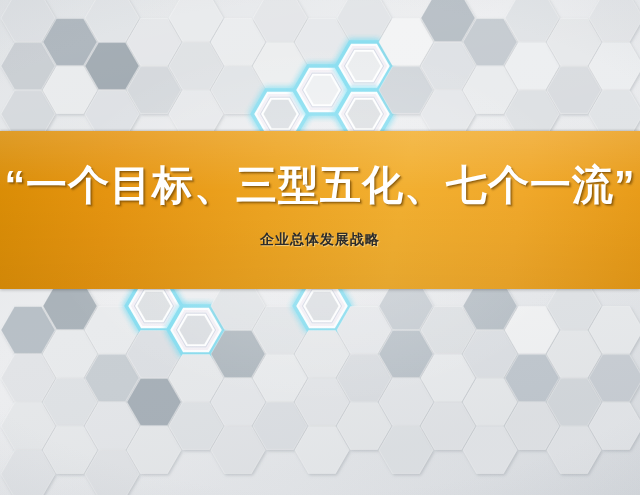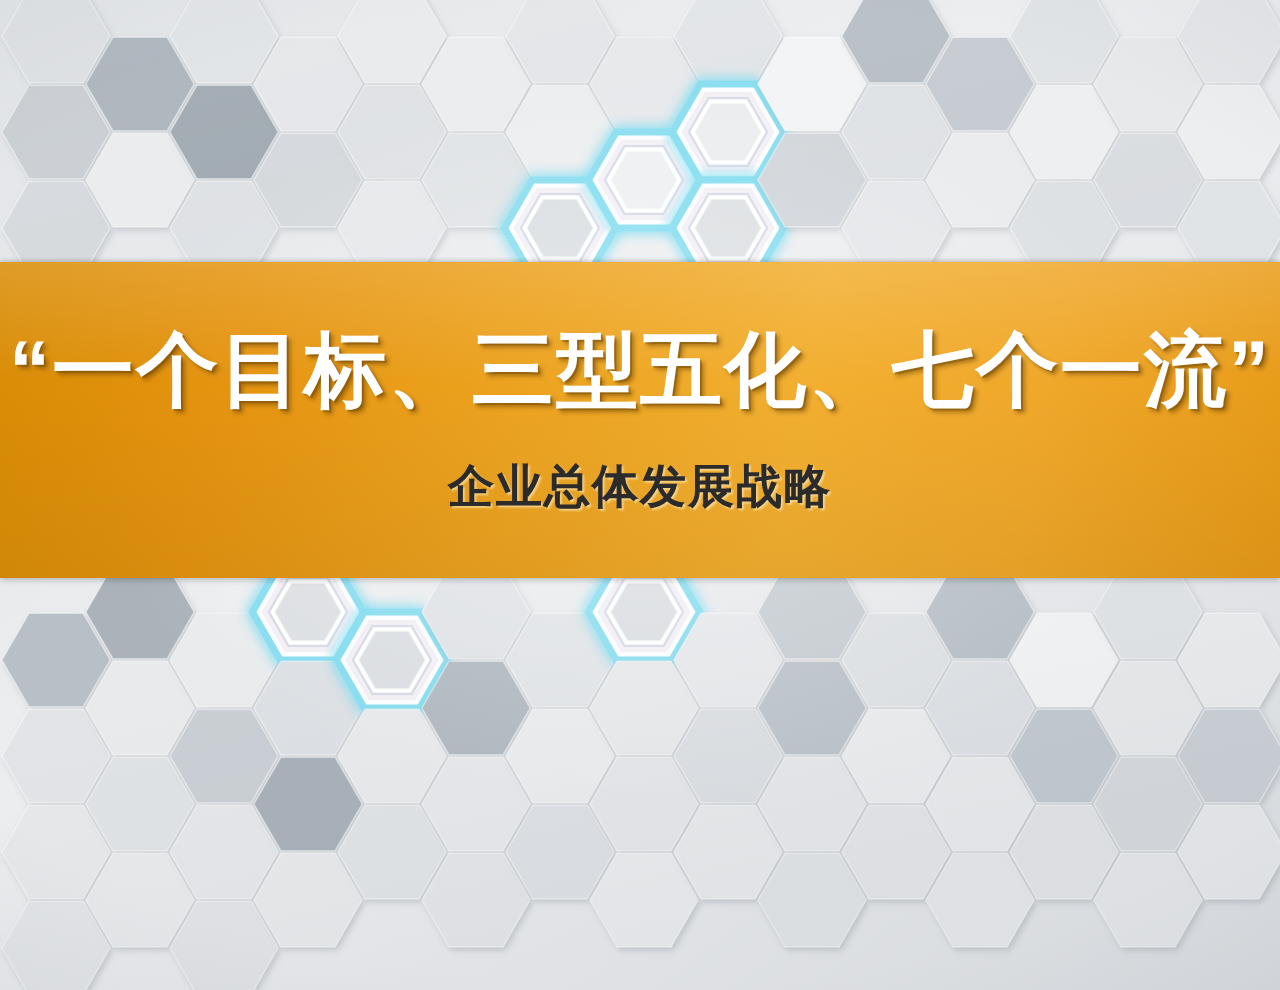--- a/index.html
+++ b/index.html
@@ -44,21 +44,21 @@
     font-weight:bold;
     margin-top:34px;
     text-shadow:2px 2px 2px rgba(90,55,0,.45), 1px 1px 0 rgba(120,75,0,.35);
     white-space:nowrap;
   }
   #sub-title{
     position:relative;z-index:2;
     margin:0;padding:0;
     width:100%;text-align:center;
     color:#2b2b2b;
-    font-size:23px;
+    font-size:14px;
     line-height:1;
     letter-spacing:1px;
     font-weight:bold;
     margin-top:26px;
     text-shadow:1px 1px 1px rgba(255,245,210,.55);
     white-space:nowrap;
   }
 </style>
 </head>
 <body>

